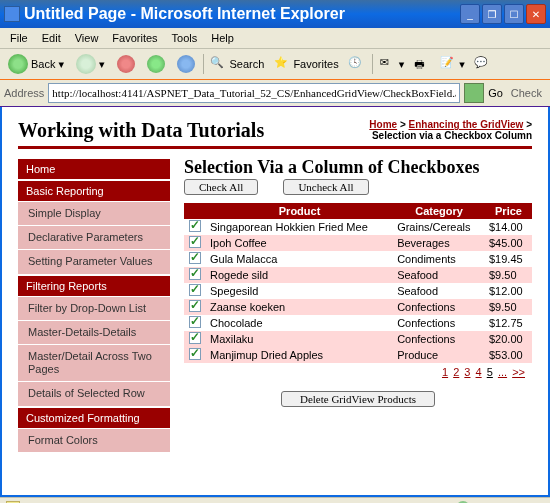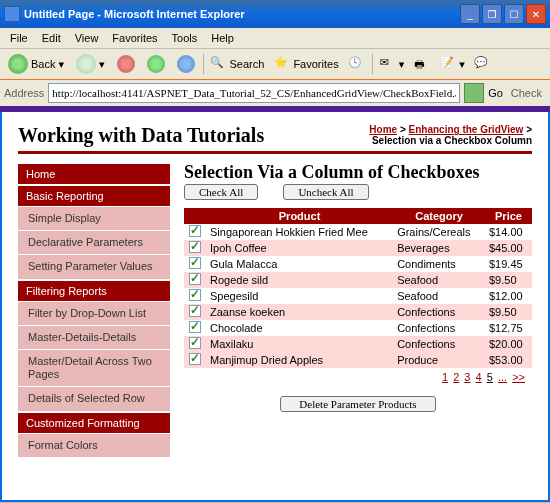--- a/index.html
+++ b/index.html
@@ -1,35 +1,35 @@
 <!DOCTYPE html>
 <html><head>
 <meta charset="utf-8">
 <style>
 * { box-sizing: border-box; margin: 0; padding: 0; }
 body { font-family: Tahoma, sans-serif; font-size: 11px; width: 550px; height: 503px; overflow: hidden; background: #ece9d8; }
 .titlebar { background: linear-gradient(to bottom, #3a6ea5 0%, #0d6ae2 50%, #1159c8 100%); height: 28px; display: flex; align-items: center; padding: 0 4px; color: white; }
 .titlebar .ie-icon { width: 16px; height: 16px; background: #4a8ae8; border: 1px solid #2a5a9a; margin-right: 4px; }
-.titlebar .title { flex: 1; font-size: 11px; font-weight: bold; }
+.titlebar .title { flex: 1; font-size: 16px; font-weight: bold; }
 .titlebar .winbtn { width: 20px; height: 20px; background: #5682d0; border: 1px solid #2050a0; margin-left: 2px; display: flex; align-items: center; justify-content: center; color: white; font-size: 10px; border-radius: 2px; }
 .titlebar .close { background: #e05030; border-color: #a03020; }
 .menubar { background: #ece9d8; padding: 2px 4px; display: flex; gap: 2px; border-bottom: 1px solid #c0c0b0; }
 .menubar span { padding: 2px 6px; cursor: default; }
 .toolbar { background: #ece9d8; padding: 3px 4px; display: flex; align-items: center; gap: 4px; border-bottom: 1px solid #f97316; }
 .toolbar .tbtn { display: flex; align-items: center; gap: 3px; padding: 2px 4px; cursor: pointer; }
 .toolbar .tico { width: 20px; height: 20px; border-radius: 10px; display: inline-block; }
 .toolbar .back { background: radial-gradient(circle, #8de088 30%, #3a9a35); }
 .toolbar .fwd { background: radial-gradient(circle, #d8f0d8 30%, #a0c8a0); }
 .toolbar .stop { background: radial-gradient(circle, #f08888 30%, #c05050); width:18px; height:18px;}
 .toolbar .refresh { background: radial-gradient(circle, #88e888 30%, #50a050); width:18px; height:18px;}
 .toolbar .home { background: radial-gradient(circle, #88b8f0 30%, #5080c0); width:18px; height:18px;}
 .toolbar .sep { width: 1px; height: 20px; background: #b0b0a0; }
 .toolbar .lbtn { display:flex; align-items:center; gap:3px; padding: 2px 3px;}
 .toolbar .tinyico { width:16px; height:16px; display:inline-block; }
-.addrbar { background: #ece9d8; padding: 3px 4px; display: flex; align-items: center; gap: 4px; border-bottom: 6px solid #4c1d95; }
+.addrbar { background: #ece9d8; padding: 3px 4px; display: flex; align-items: center; gap: 4px; border-bottom: 1px solid #4c1d95; }
 .addrbar .lbl { color: #606060; }
 .addrbar input { flex: 1; height: 20px; border: 1px solid #7f9db9; padding: 0 3px; font-size: 11px; font-family: Tahoma; }
 .addrbar .gobtn { width: 20px; height: 20px; background: #7ac070; border: 1px solid #608050; }
 .addrbar .linkslbl { color: #606060; padding: 0 4px; }
 .content { background: white; height: 390px; overflow: auto; padding: 12px 16px; position: relative; border: 2px solid #0d6ae2; border-top:none; }
 .pagehead { display: flex; justify-content: space-between; align-items: flex-start; border-bottom: 3px solid #990000; padding-bottom: 4px; margin-bottom: 8px; }
 .pagehead h1 { font-family: Georgia, serif; font-size: 20px; font-weight: bold; color: #000; }
 .breadcrumb { text-align: right; font-size: 10px; font-weight: bold; }
 .breadcrumb a { color: #990000; text-decoration: underline; }
 .breadcrumb .sep2 { color: #000; }
@@ -217,21 +217,21 @@
             <tr class="alt">
               <td class="chk"><span class="cb checked"></span></td>
               <td>Manjimup Dried Apples</td>
               <td>Produce</td>
               <td class="price">$53.00</td>
             </tr>
           </tbody>
       </table>
       <div class="pager" id="pager"><a>1</a> <a>2</a> <a>3</a> <a>4</a> <span class="cur">5</span> <a>...</a> <a>&gt;&gt;</a></div>
       <div class="delrow">
-        <button>Delete Parameter Products</button>
+        <button>Delete GridView Products</button>
       </div>
     </div>
   </div>
 </div>
 
 <div class="statusbar">
   <span class="stico"></span>
   <span>Done</span>
   <span class="spacer"></span>
   <span class="zoneico"></span>

